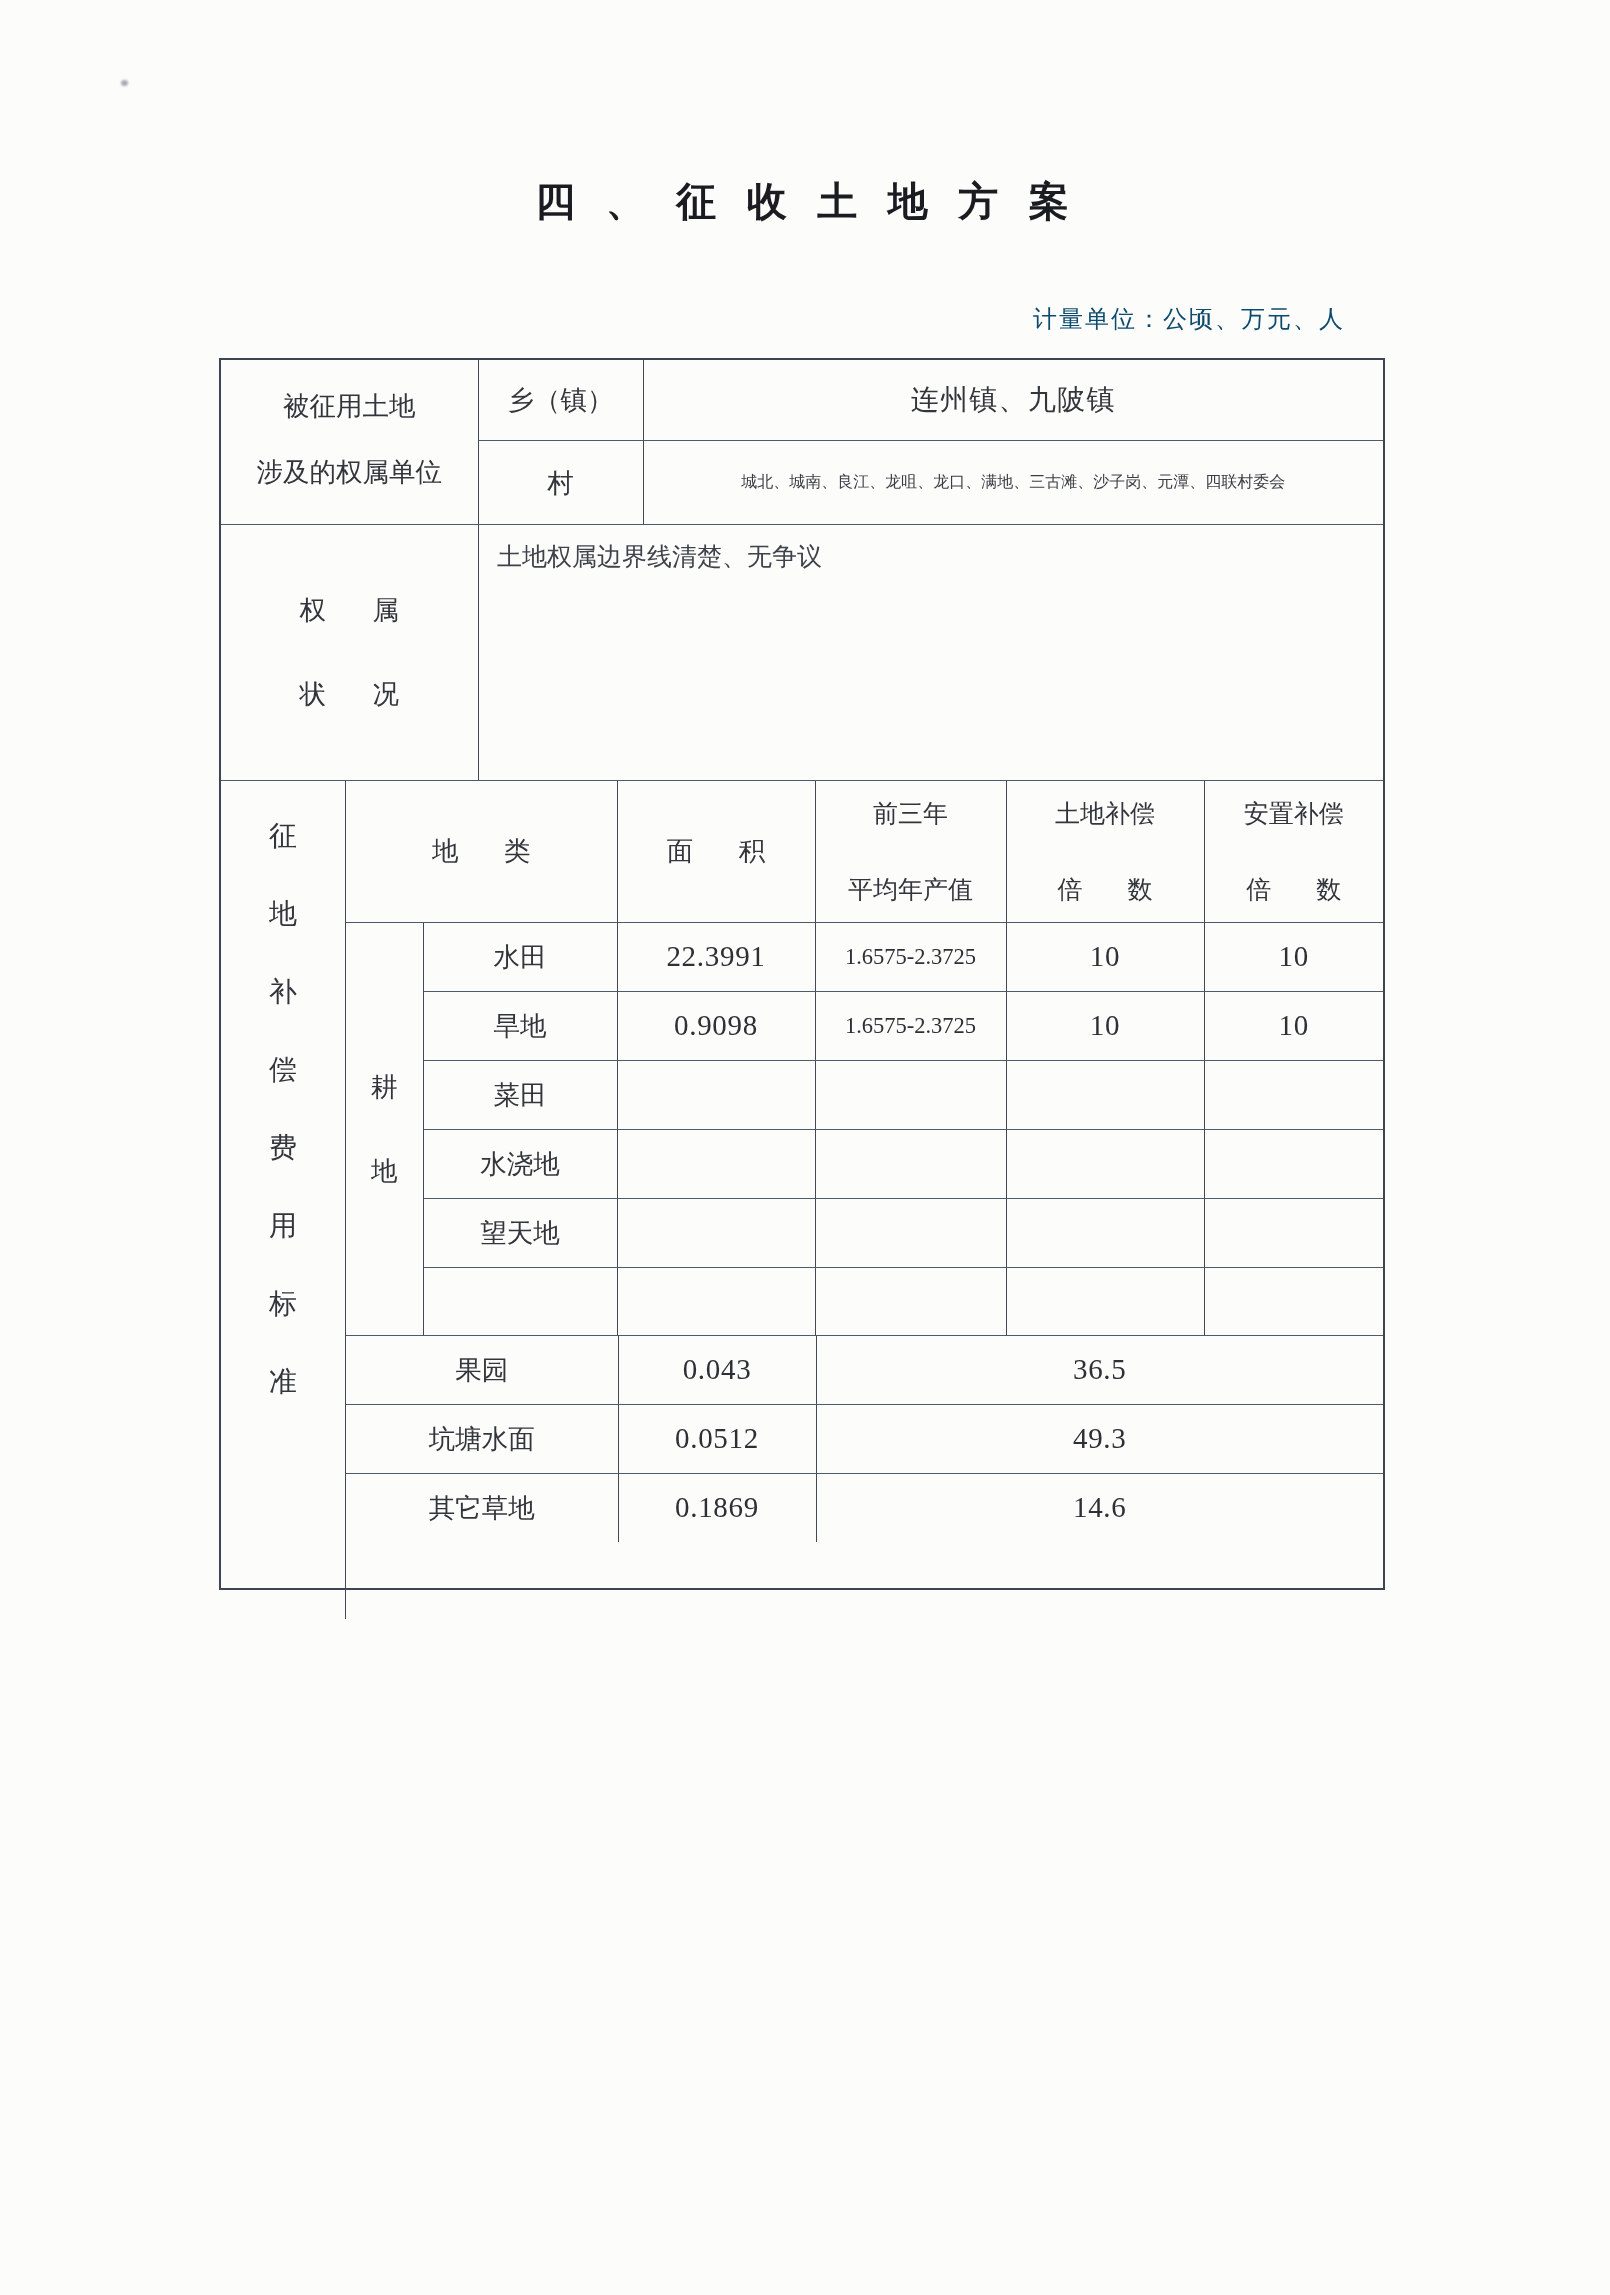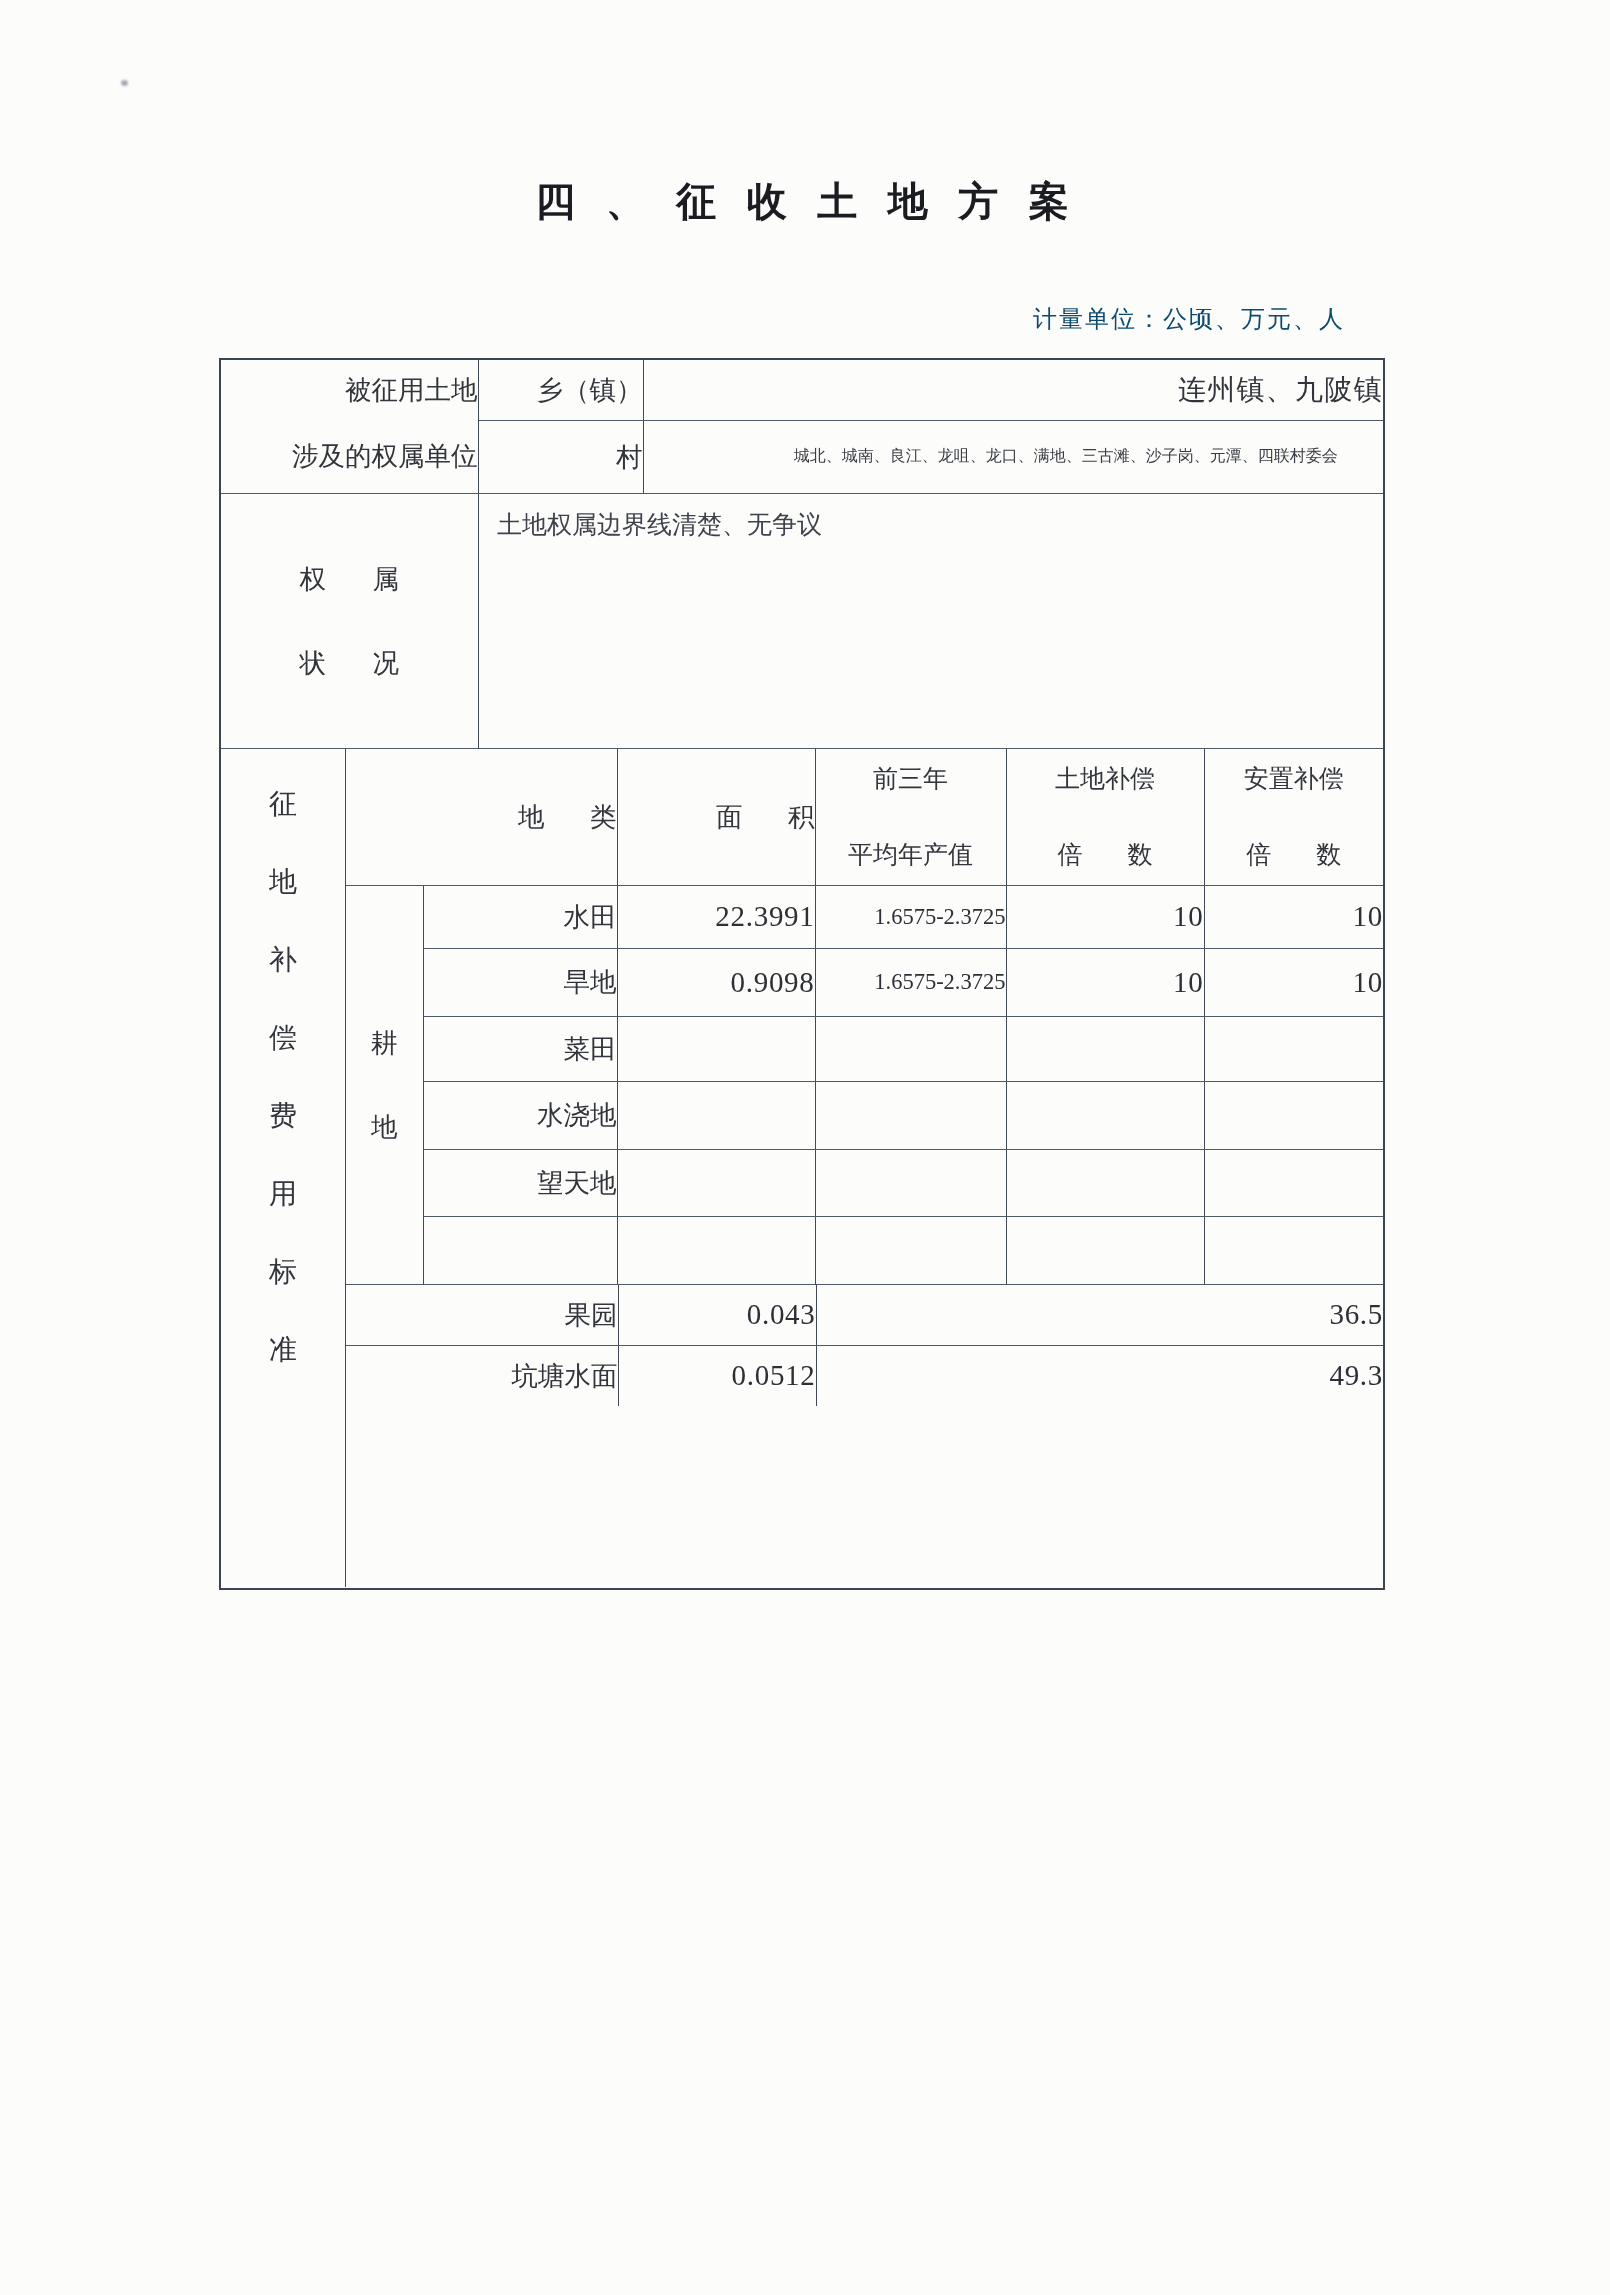--- a/index.html
+++ b/index.html
@@ -34,22 +34,22 @@
     position:absolute;left:219px;top:303px;width:1126px;
     text-align:right;font-size:24px;letter-spacing:2px;color:#0c4a6e;
   }
   .sheet{
     position:absolute;left:219px;top:358px;width:1166px;height:1232px;
     border:2px solid #3d4552;box-sizing:border-box;background:transparent;
   }
   table{border-collapse:collapse;table-layout:fixed;width:100%;}
   td{
     border:1.3px solid;border-color:var(--line-h) var(--line-v);
-    text-align:right;vertical-align:middle;
-    font-size:26.5px;padding:0;color:var(--ink);
+    text-align:center;vertical-align:middle;
+    font-size:26.5px;padding:16px;color:var(--ink);
   }
   td.bL{border-left:none;}
   td.bR{border-right:none;}
   .t1 tr:first-child > td{border-top:none;}
   .t1 tr:last-child > td{border-bottom:none;}
   .lower{border-top:1.3px solid var(--line-h);display:flex;height:838px;}
   .side{
     width:125px;box-sizing:border-box;border-right:1.3px solid var(--line-v);
     display:flex;flex-direction:column;align-items:center;
     padding-top:36px;gap:40px;font-size:28px;color:var(--ink);
@@ -225,20 +225,25 @@
           <tr style="height:61px">
             <td class="bL">果园</td>
             <td class="num">0.043</td>
             <td class="num bR">36.5</td>
           </tr>
           <tr style="height:60px">
             <td class="bL">坑塘水面</td>
             <td class="num">0.0512</td>
             <td class="num bR">49.3</td>
           </tr>
+          <tr style="height:63px">
+            <td class="bL">其它草地</td>
+            <td class="num">0.1869</td>
+            <td class="num bR">14.6</td>
+          </tr>
         </tbody>
           </table>
 
       </div>
     </div>
   </div>
 </div>
 
 
 </body></html>

